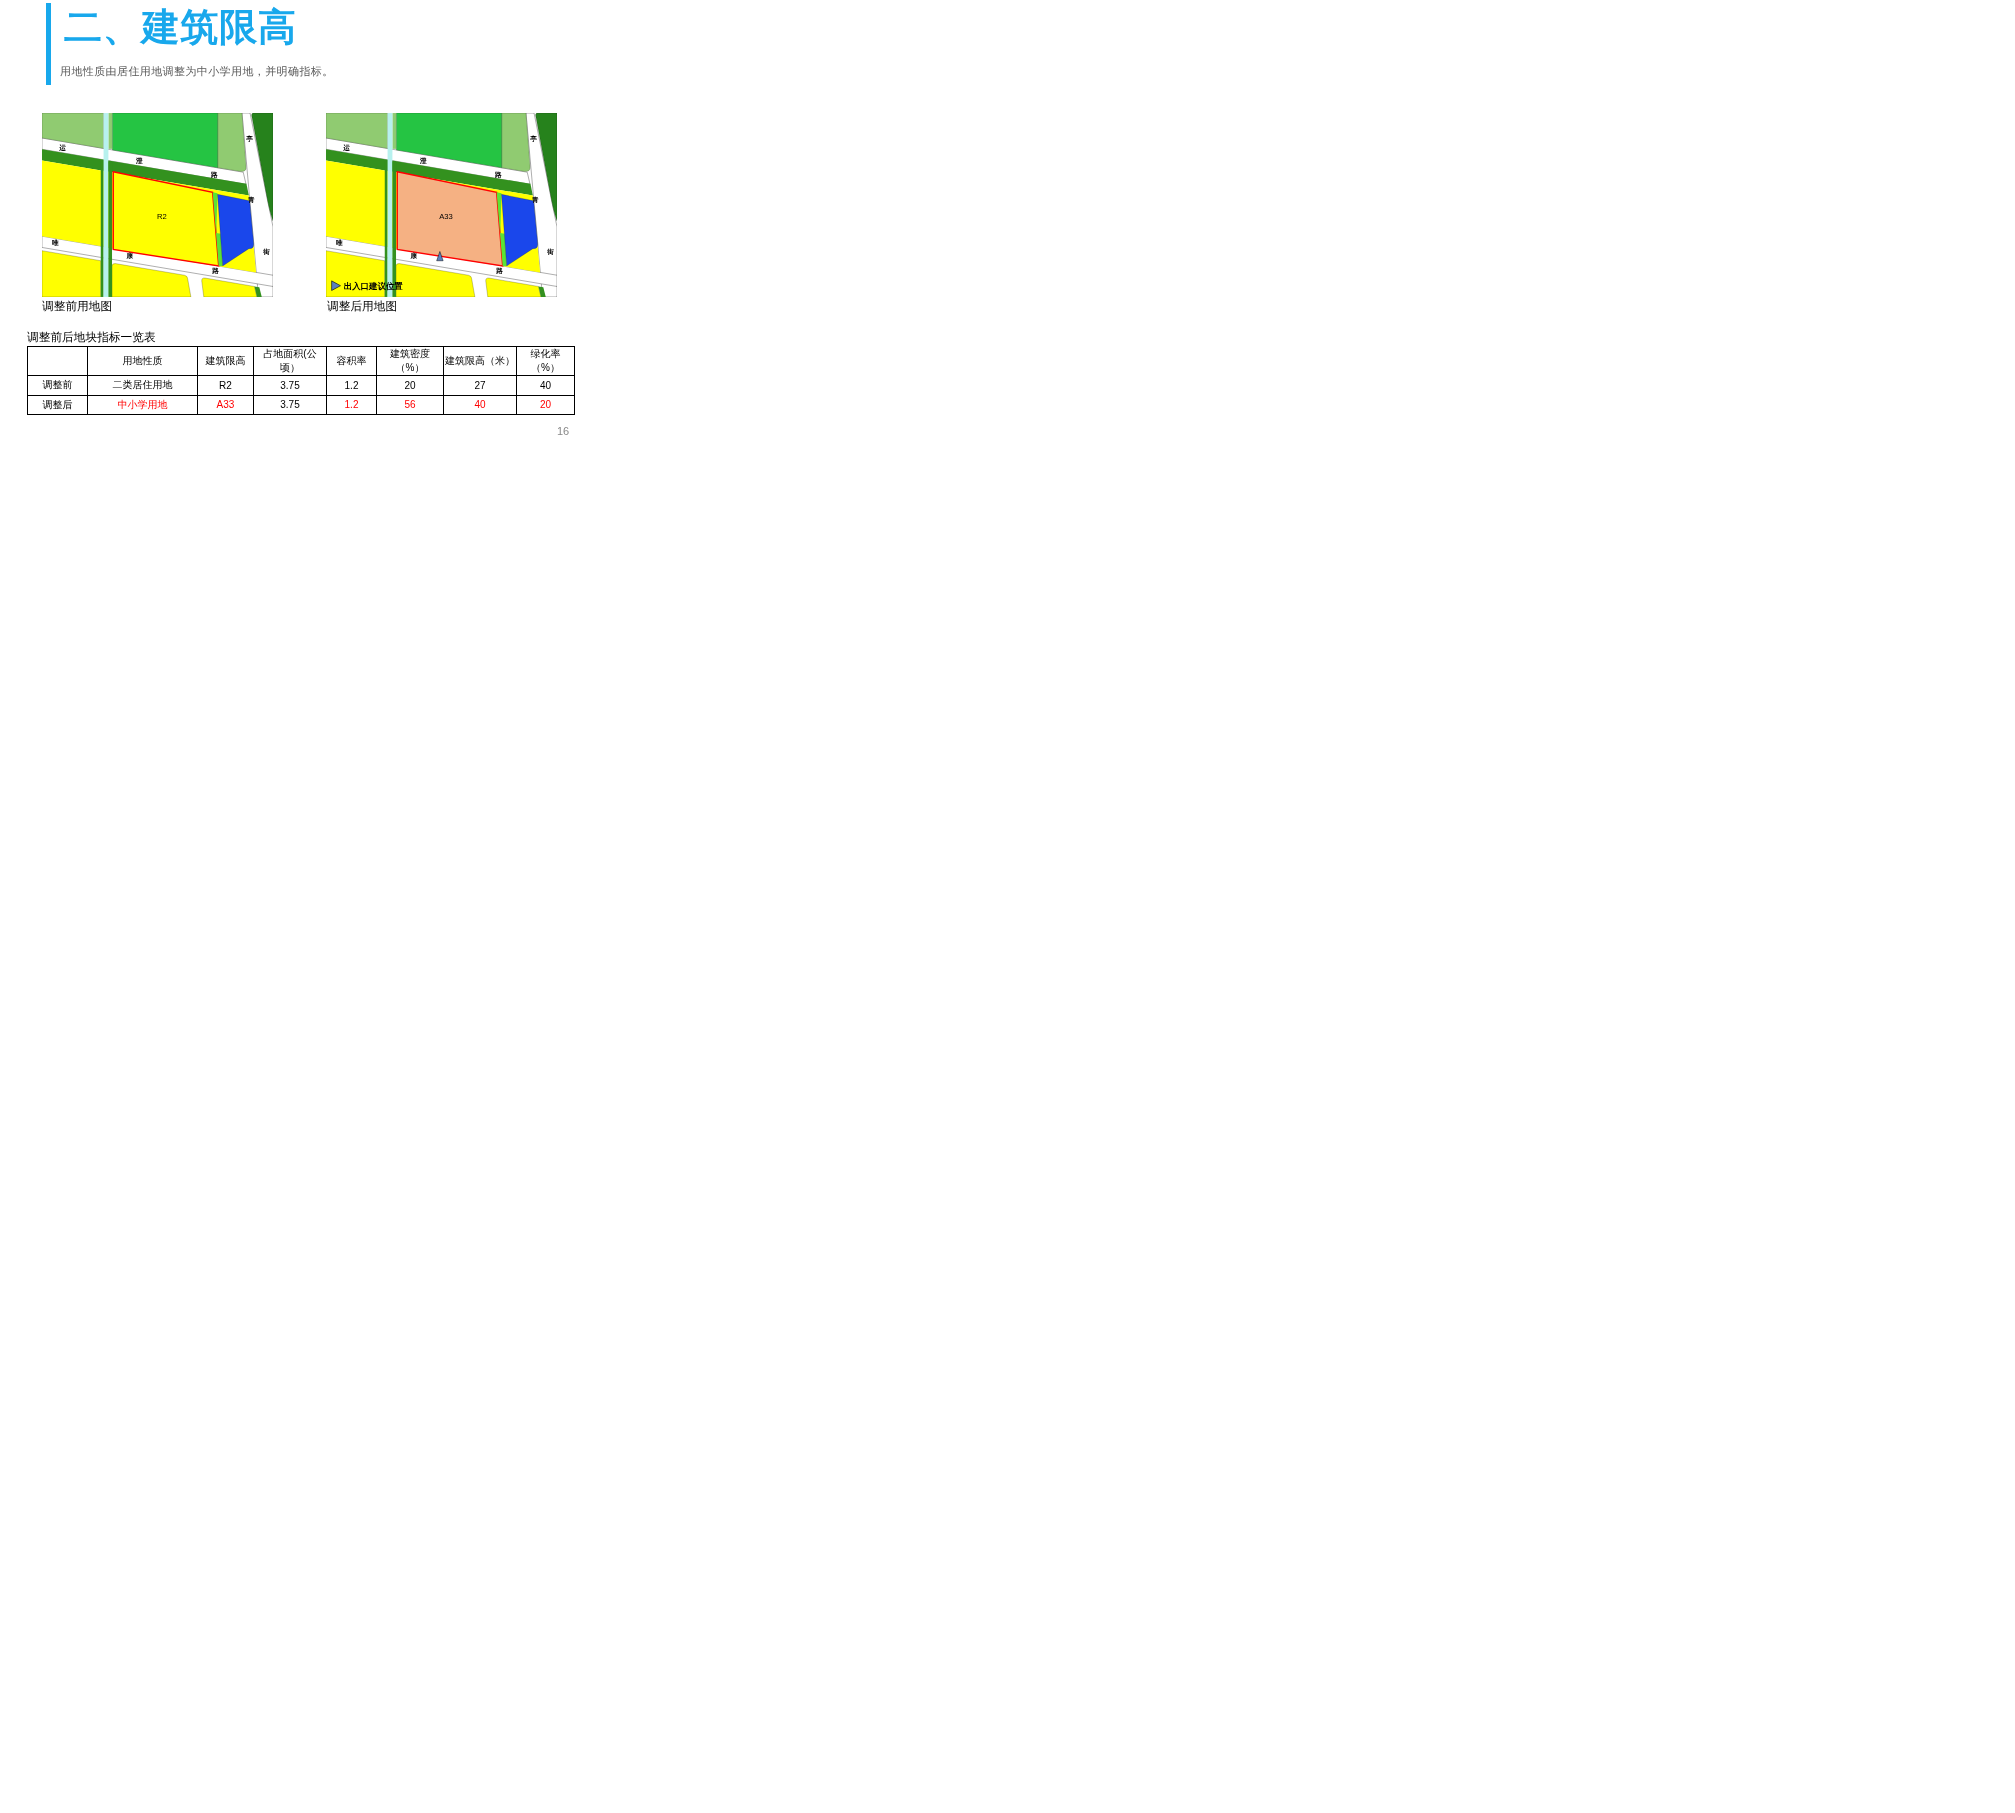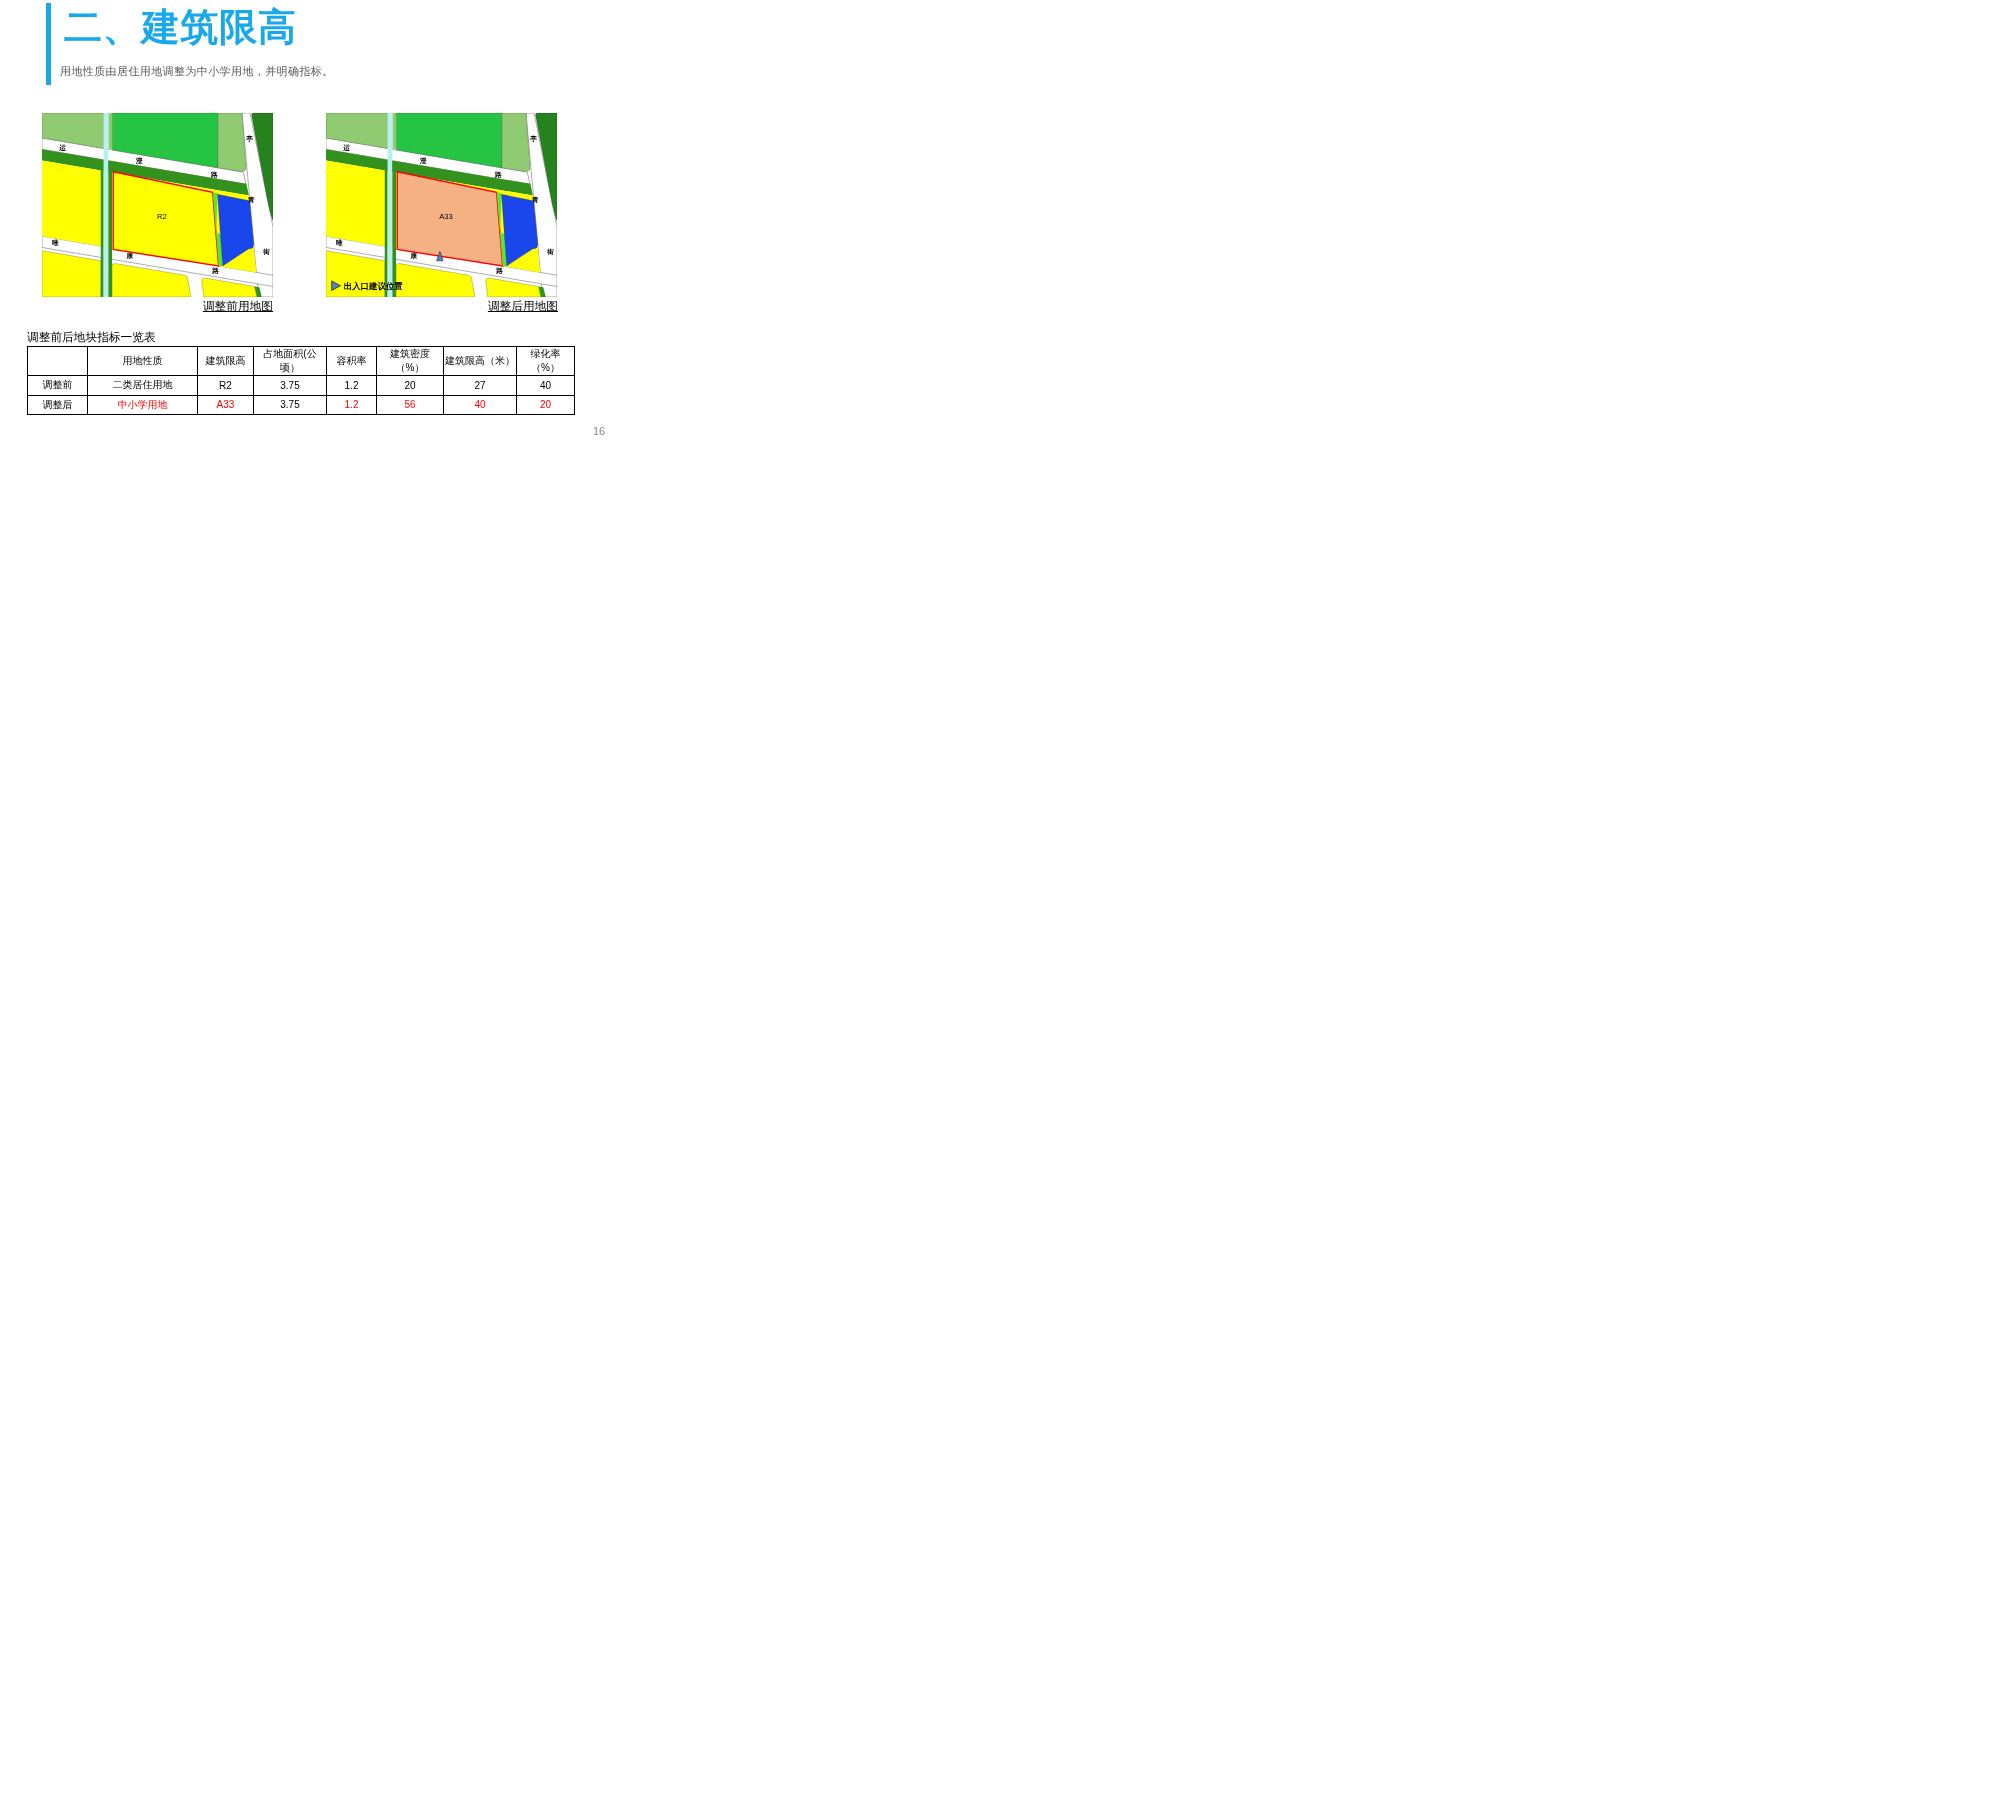--- a/index.html
+++ b/index.html
@@ -6,31 +6,31 @@
   body{width:605px;height:453px;position:relative;overflow:hidden;
        font-family:"Liberation Sans", sans-serif;}
   .abs{position:absolute;}
   
   #accent-bar{left:46px;top:3.2px;width:5.2px;height:82px;}
   #page-title{left:64px;top:7.3px;font-size:38px;font-weight:700;letter-spacing:0.8px;line-height:1.1;}
   #page-subtitle{left:60px;top:64px;font-size:11px;color:#595959;font-weight:500;letter-spacing:0.4px;}
   
   #map-before{left:42px;top:113px;width:231px;height:184px;}
   #map-after{left:326px;top:113px;width:231px;height:184px;}
-  .map-caption{top:299px;width:231px;text-align:right;font-size:11.7px;font-weight:500;color:#000;text-decoration:underline;}
+  .map-caption{top:299px;width:231px;font-size:11.7px;font-weight:500;color:#000;}
   #caption-before{left:42px;}
   #caption-after{left:327px;}
   
   #table-title{left:27px;top:330px;font-size:11.7px;font-weight:500;color:#000;}
   #indicator-table{left:27px;top:346px;border-collapse:collapse;table-layout:fixed;
                    border:1.2px solid #000;}
   #indicator-table td{border:0.8px solid #000;text-align:center;vertical-align:middle;
                       font-size:10px;color:#000;height:18.5px;padding:0 0.8px;overflow:hidden;}
   #indicator-table td.red{color:#FF0000;}
-  #page-number{left:557px;top:425px;font-size:11px;color:#888;margin-left:36px;}
+  #page-number{left:557px;top:425px;font-size:11px;color:#888;}
   svg text{font-family:"Liberation Sans", sans-serif;}
 </style>
 </head>
 <body>
 
 <div class="abs" id="accent-bar" style="background: rgb(24, 168, 236);"></div>
 <div class="abs" id="page-title" style="color: rgb(24, 168, 236);">二、建筑限高</div>
 <div class="abs" id="page-subtitle">用地性质由居住用地调整为中小学用地，并明确指标。</div>
 
 <div class="abs" id="map-before"><svg viewBox="0 0 574 457" width="231" height="184">

